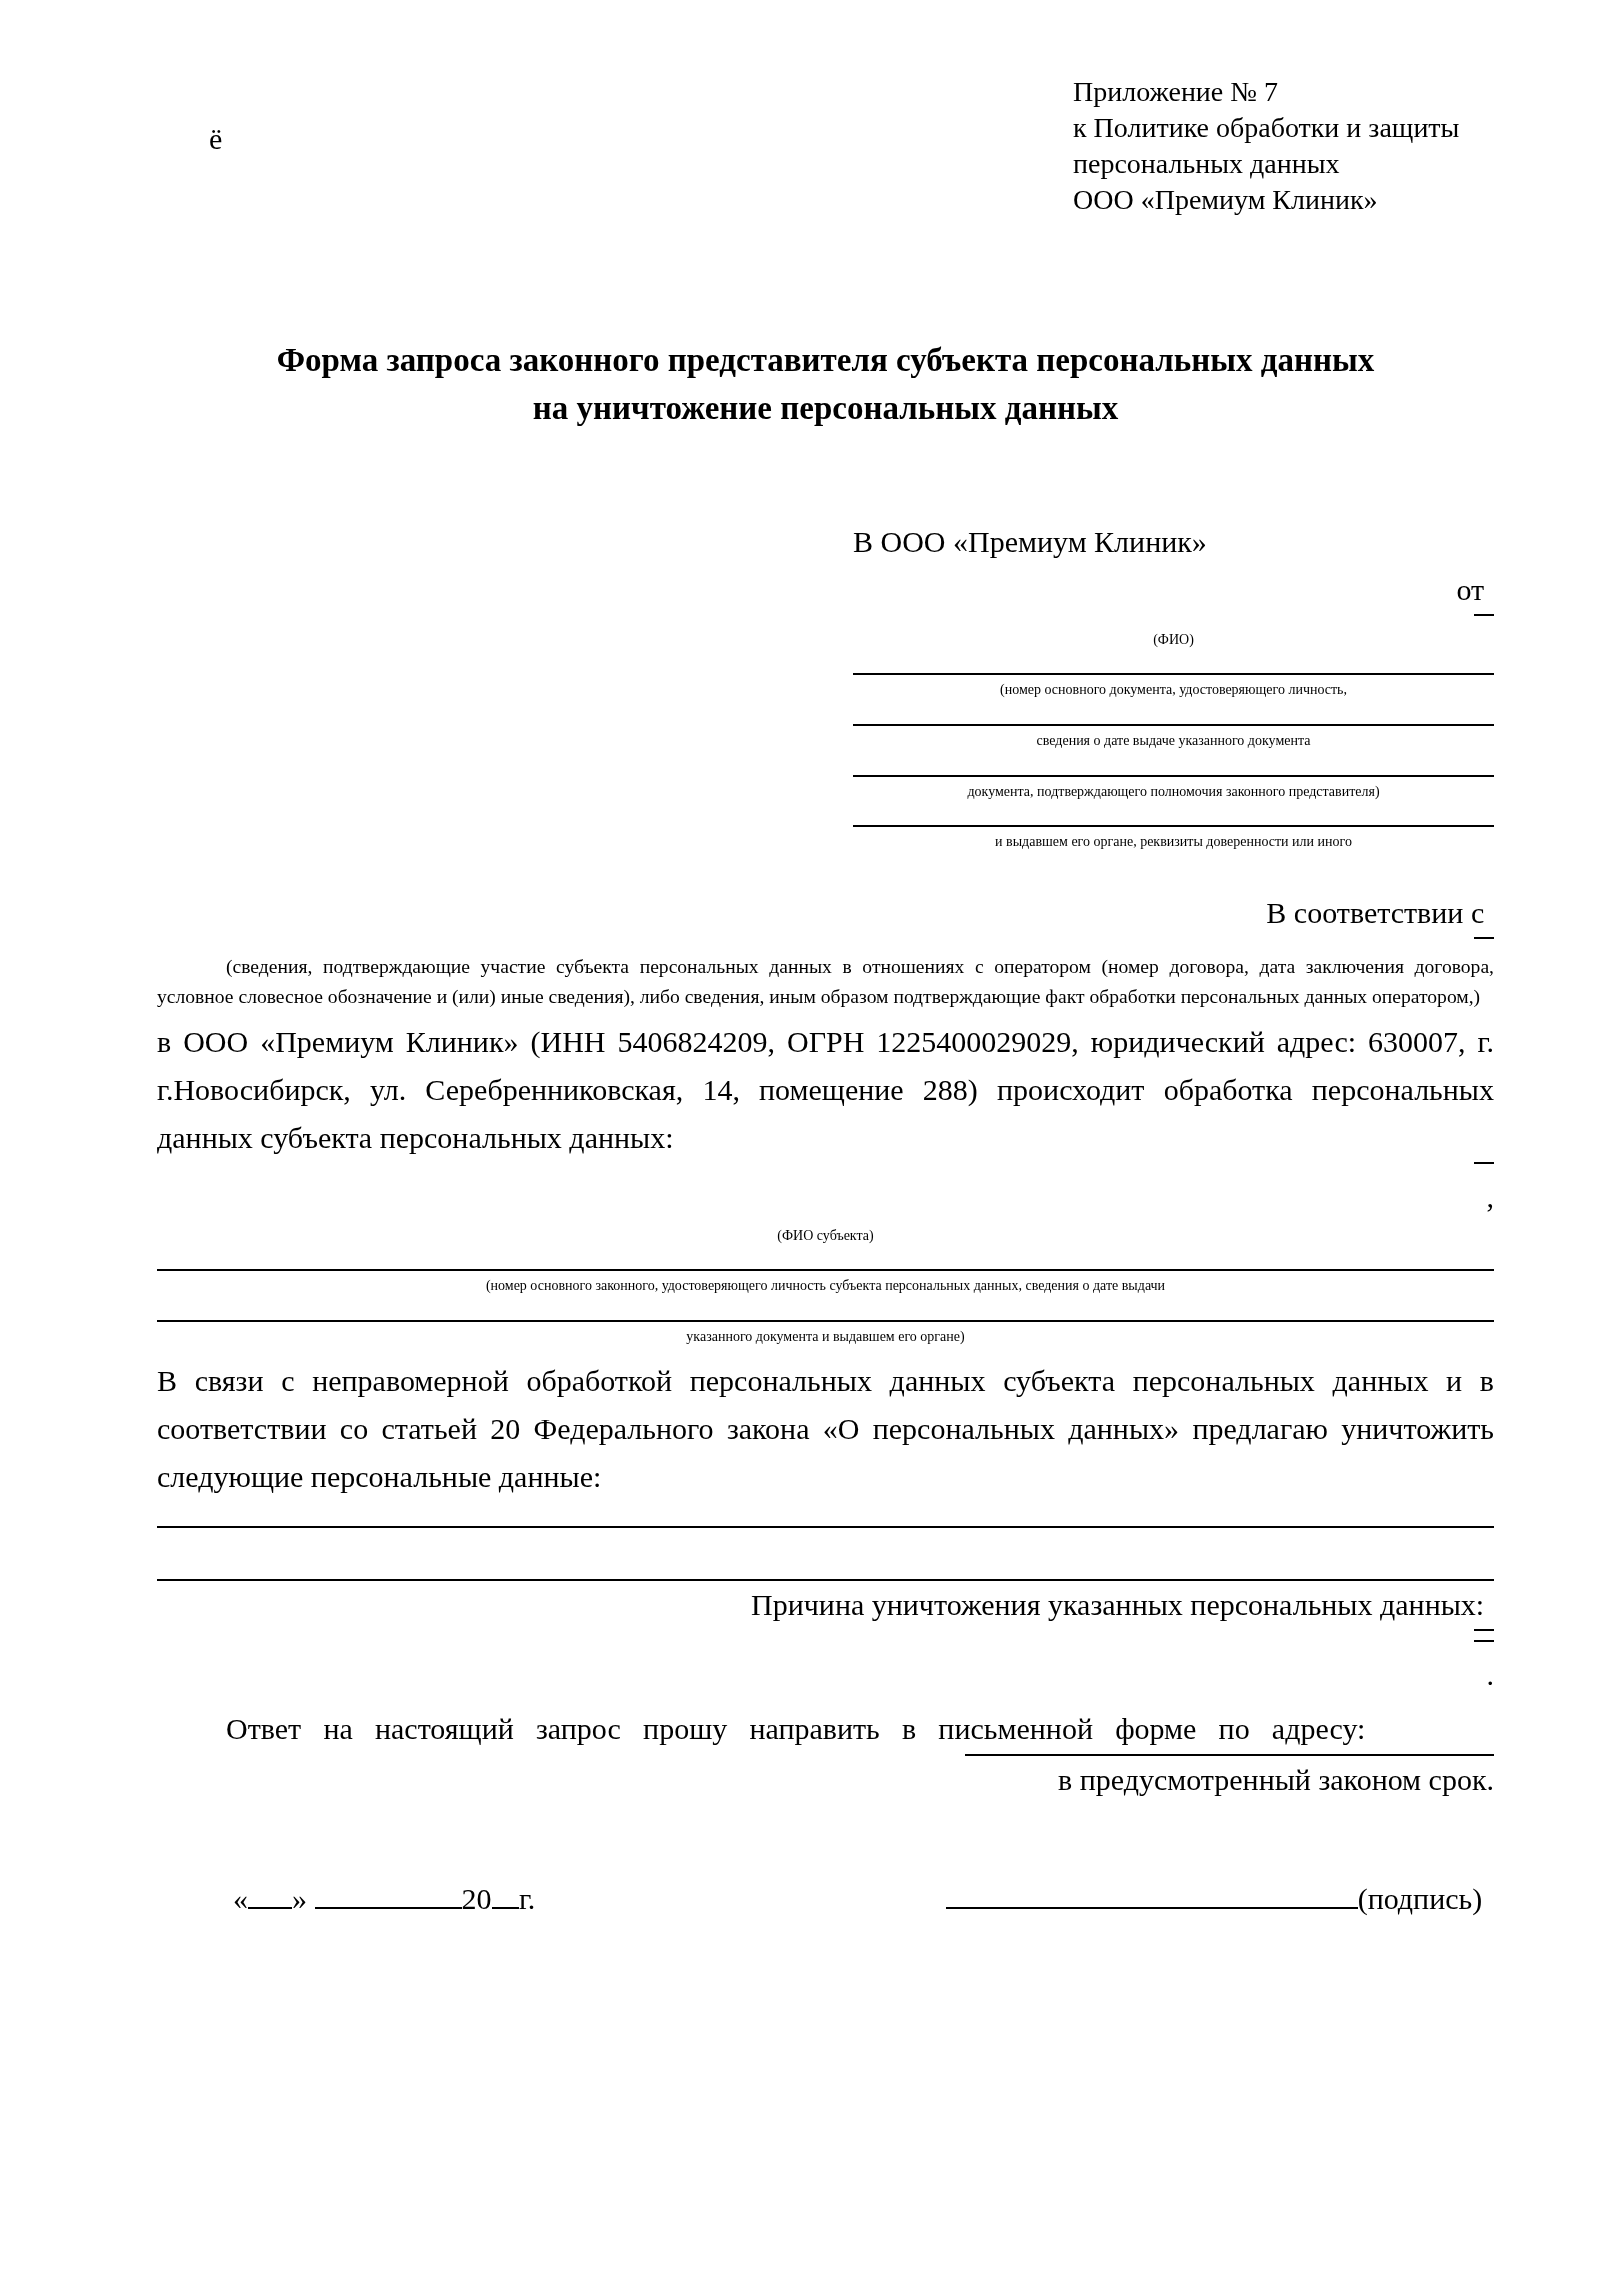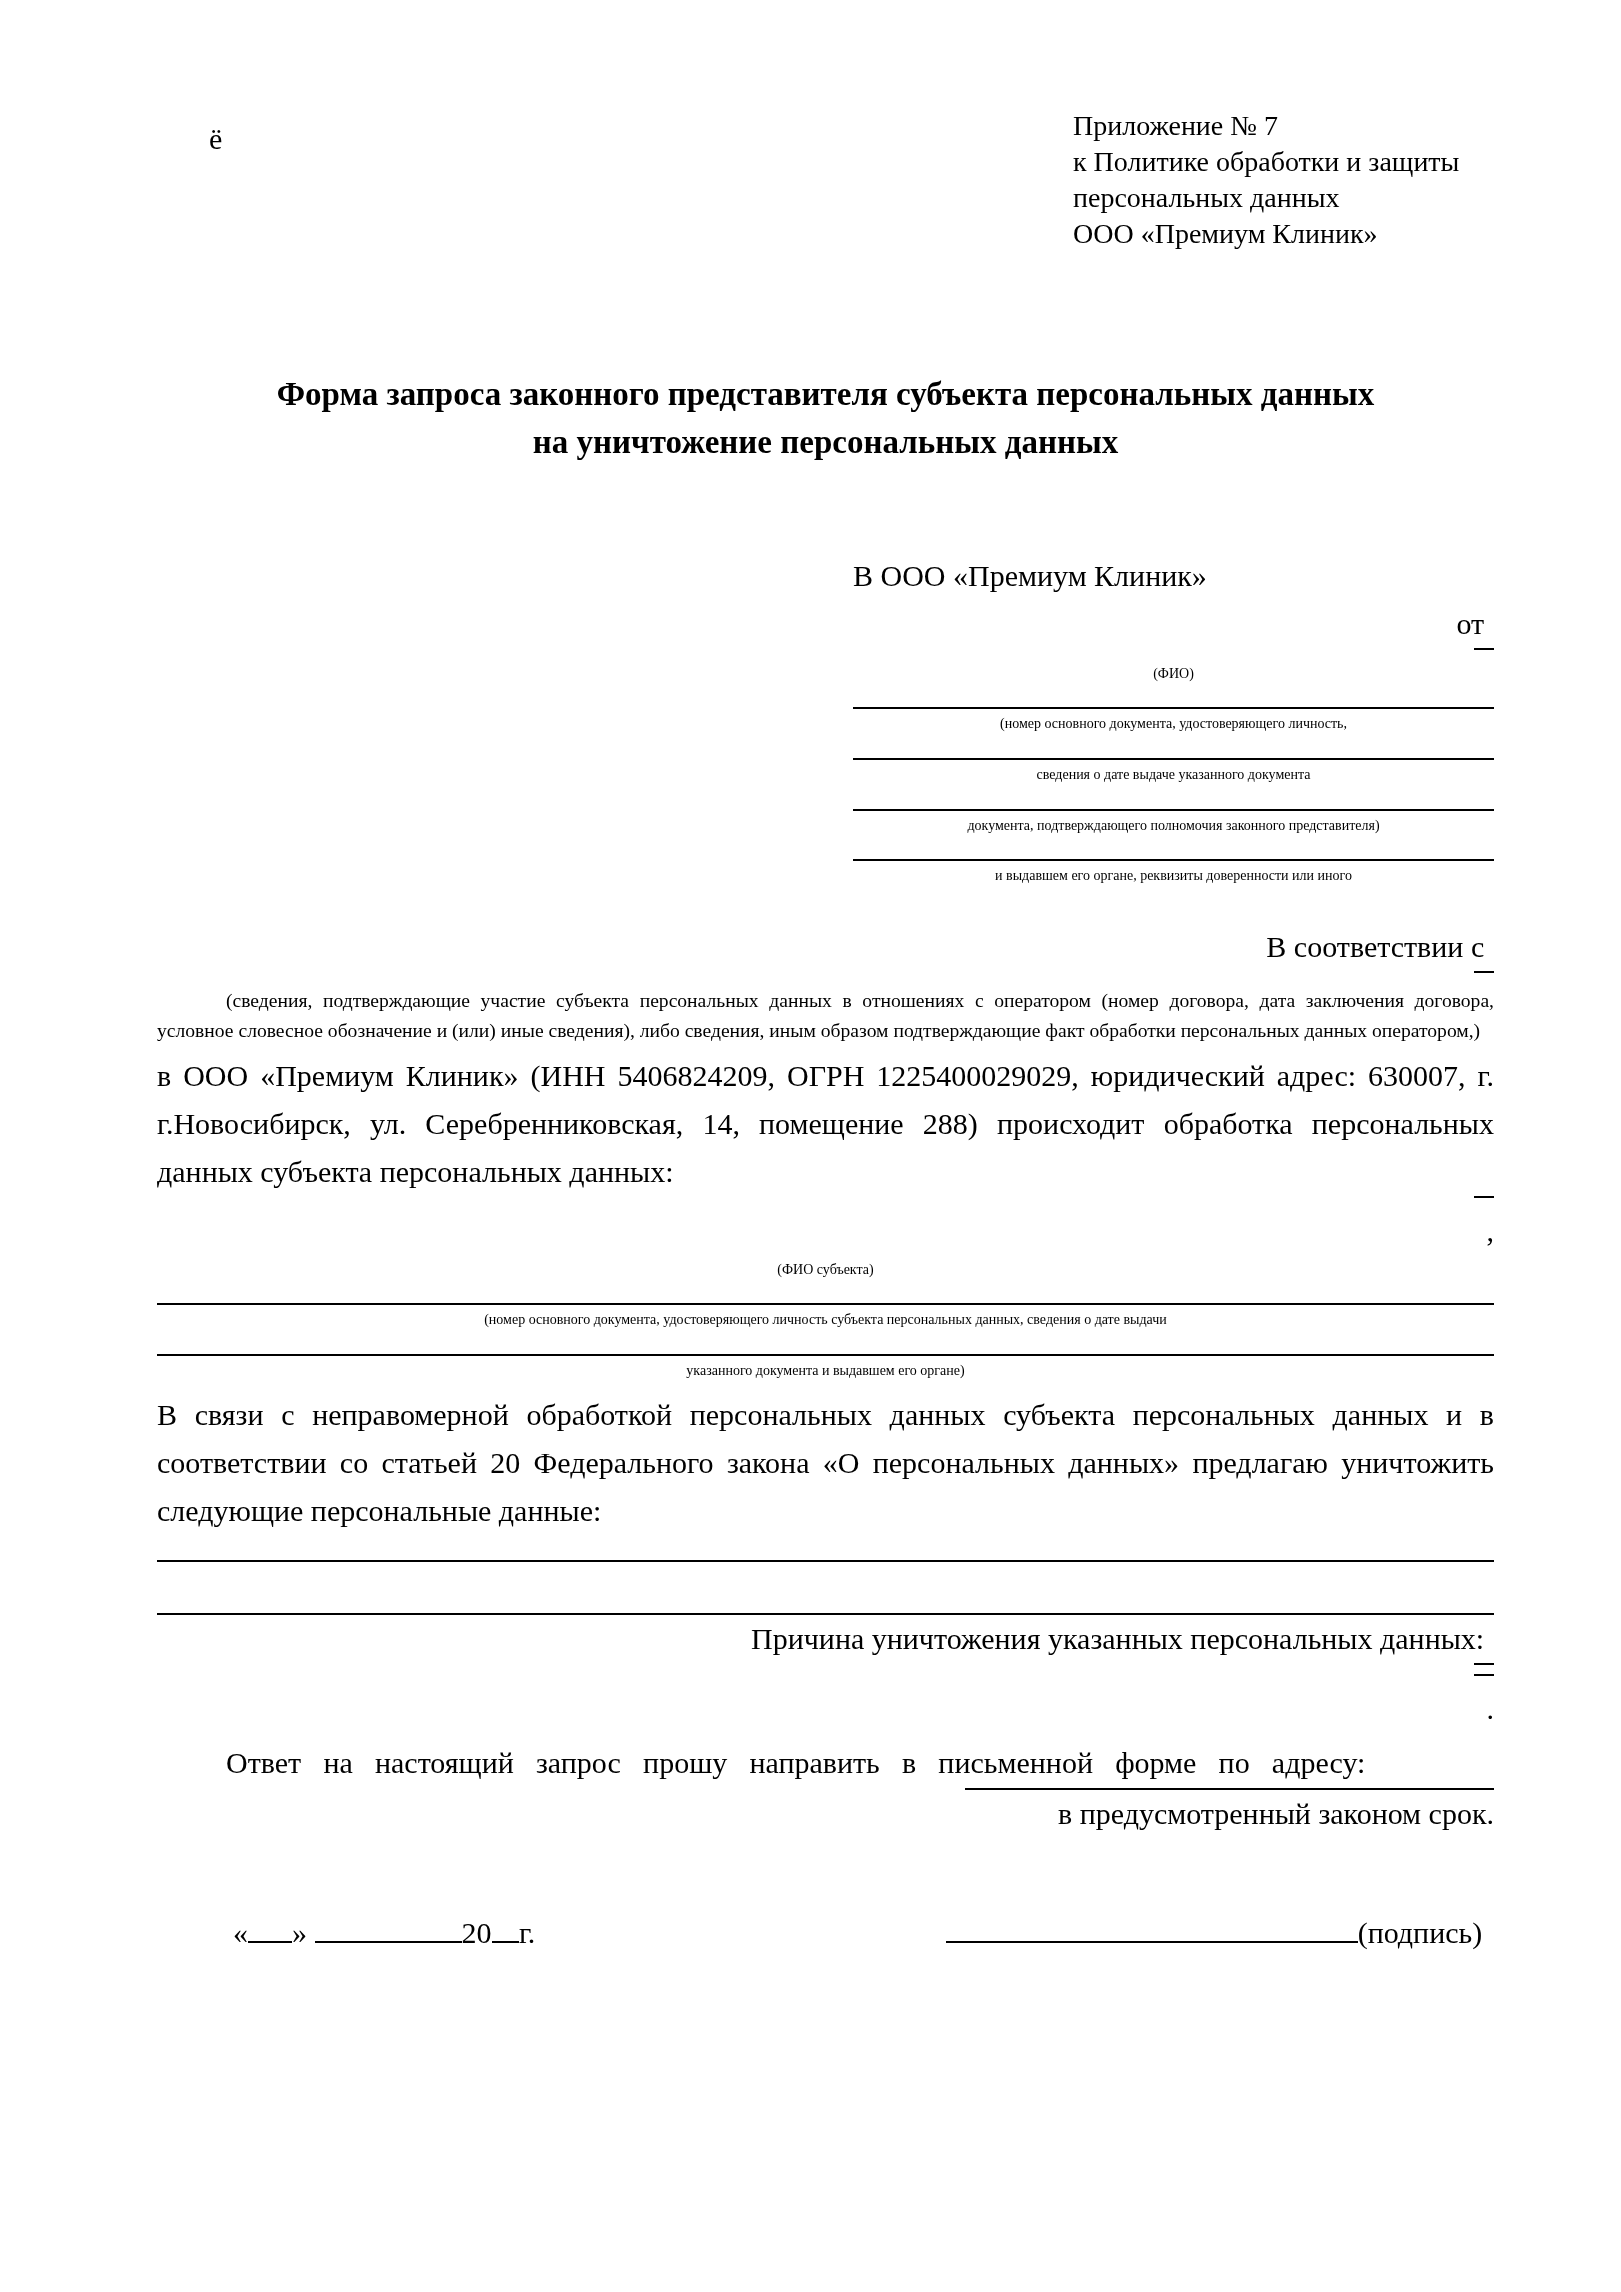--- a/index.html
+++ b/index.html
@@ -14,23 +14,23 @@
   }
   .stray {
     position: absolute;
     left: 209px;
     top: 122px;
     font-size: 30px;
   }
   .content {
     position: absolute;
     left: 157px;
-    top: 0;
+    top: 16px;
     width: 1337px;
-    padding-top: 108px;
+    padding-top: 58px;
   }
   .appendix {
     margin-left: 916px;
     font-size: 28px;
     line-height: 36px;
   }
   .title {
     margin: 118px 0 0 0;
     font-size: 33px;
     font-weight: bold;
@@ -155,21 +155,21 @@
     <p class="para">в ООО «Премиум Клиник» (ИНН 5406824209, ОГРН 1225400029029, юридический адрес: 630007, г. г.Новосибирск, ул. Серебренниковская, 14, помещение 288) происходит обработка персональных данных субъекта персональных данных:</p>
 
     <div class="row body-row">
       <span class="blank"></span>
       <span>,</span>
     </div>
     <div class="cap center">(ФИО субъекта)</div>
 
     <div class="ugroup">
       <div class="hr"></div>
-      <div class="cap center">(номер основного документа, удостоверяющего личность субъекта персональных данных, сведения о дате выдачи</div>
+      <div class="cap center">(номер основного законного, удостоверяющего личность субъекта персональных данных, сведения о дате выдачи</div>
     </div>
     <div class="ugroup">
       <div class="hr"></div>
       <div class="cap center">указанного документа и выдавшем его органе)</div>
     </div>
 
     <p class="para">В связи с неправомерной обработкой персональных данных субъекта персональных данных и в соответствии со статьей 20 Федерального закона «О персональных данных» предлагаю уничтожить следующие персональные данные:</p>
 
     <div class="hr sp1"></div>
     <div class="hr sp2"></div>

